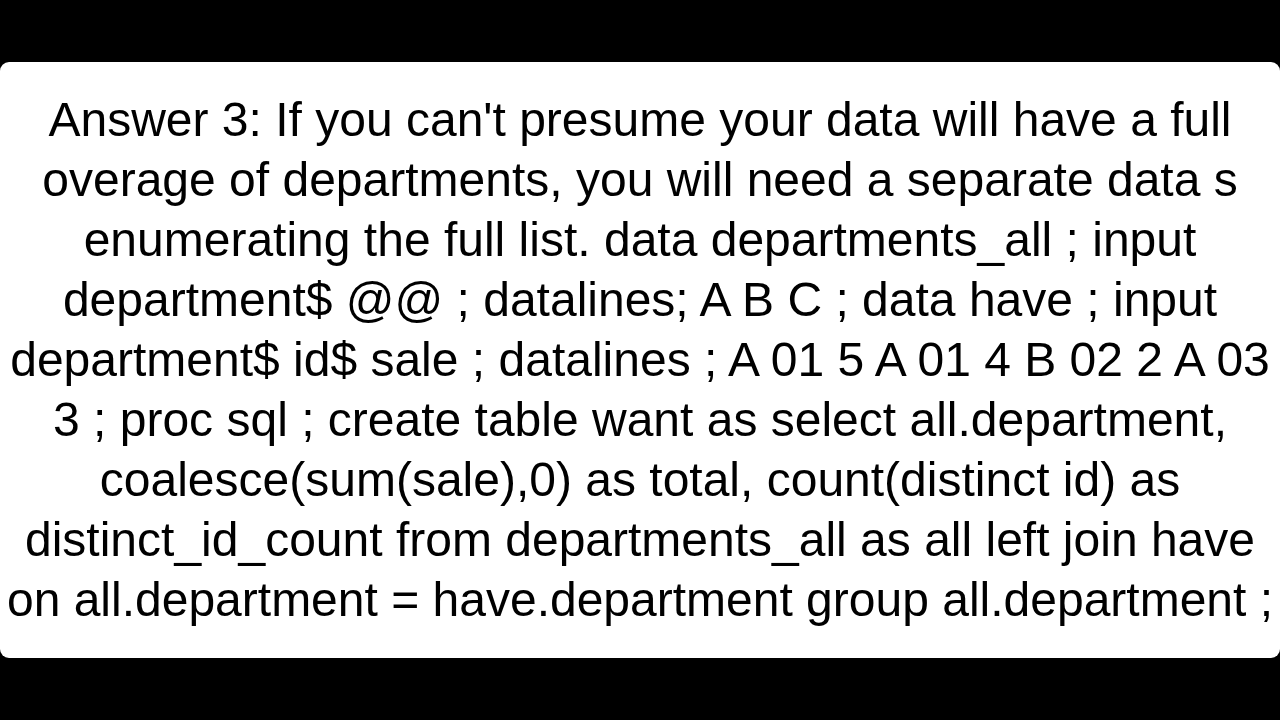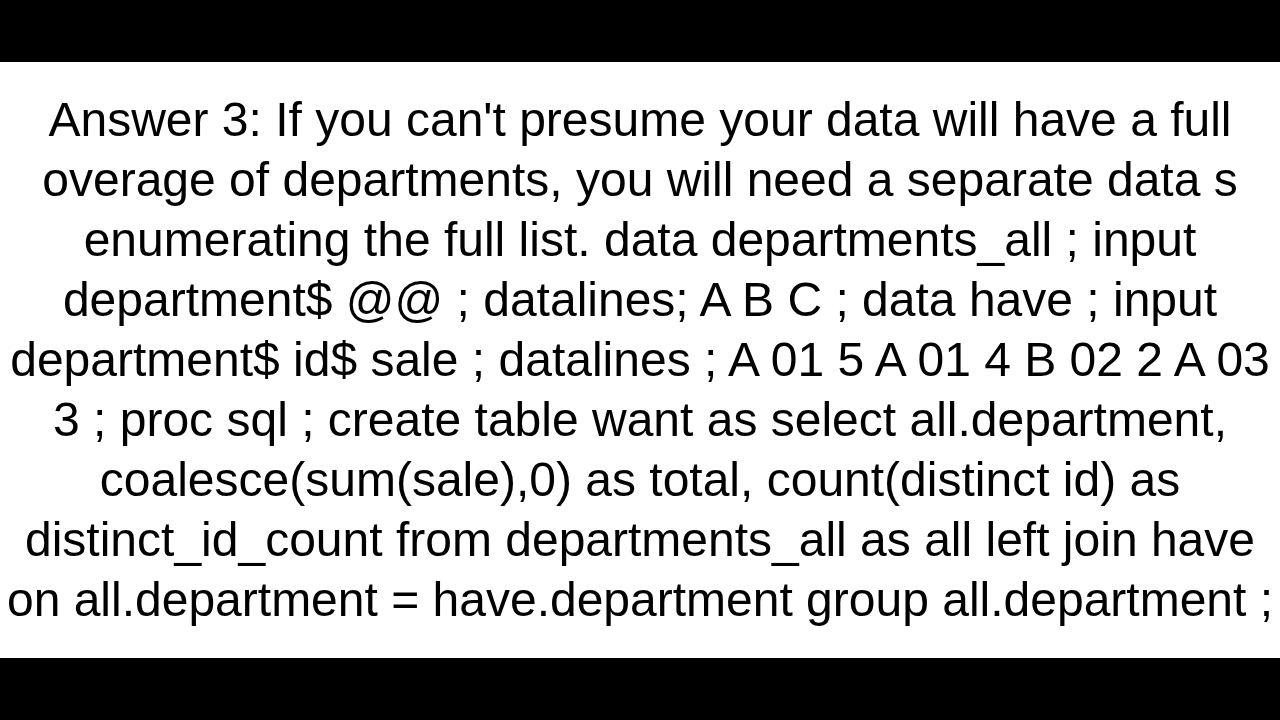--- a/index.html
+++ b/index.html
@@ -27,20 +27,21 @@
       background: #000;
       flex-shrink: 0;
     }
     .content {
       flex: 1;
       background: #fff;
       display: flex;
       align-items: center;
       justify-content: center;
       overflow: hidden;
+      border-radius: 9px;
     }
     .text-block {
       font-family: Arial, Helvetica, sans-serif;
       font-size: 48px;
       line-height: 1.25;
       color: #000;
       text-align: center;
       width: 100%;
       padding: 0;
       letter-spacing: 0px;

